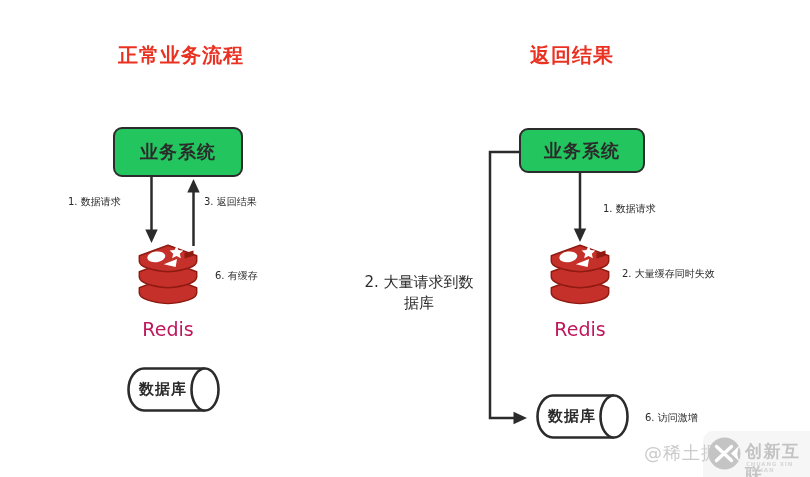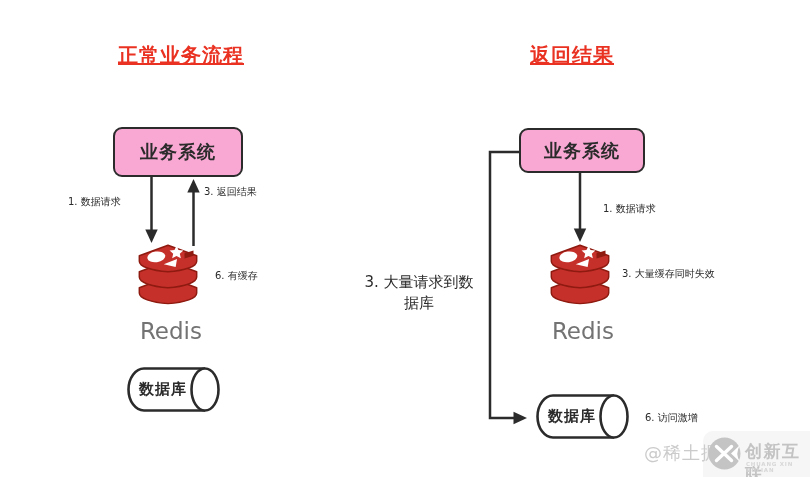--- a/index.html
+++ b/index.html
@@ -3,27 +3,27 @@
 <meta charset="utf-8">
 <style>
   html,body{margin:0;padding:0;}
   body{
     width:810px;height:477px;background:#ffffff;overflow:hidden;position:relative;
     font-family:"DejaVu Sans","Liberation Sans",sans-serif;
     -webkit-font-smoothing:antialiased;
   }
   .abs{position:absolute;}
   .lbl{color:#2b2b2b;font-size:10px;font-weight:500;white-space:nowrap;}
-  .title{color:#ea3223;font-size:20px;font-weight:700;letter-spacing:1px;white-space:nowrap;text-decoration:underline;}
+  .title{color:#ea3223;font-size:20px;font-weight:700;letter-spacing:1px;white-space:nowrap;}
   .sysbox{
-    border:2.5px solid #2b2b2b;border-radius:9px;background:#f9a8d4;
+    border:2.5px solid #2b2b2b;border-radius:9px;background:#22c55e;
     display:flex;align-items:center;justify-content:center;
     color:#2b2b2b;font-size:18px;font-weight:600;letter-spacing:1px;box-sizing:border-box;
   }
-  .redis-name{color:#737373;font-size:23px;font-weight:500;text-align:right;}
+  .redis-name{color:#be185d;font-size:19px;font-weight:500;text-align:center;}
   .cyl{display:block;}
   .cyl-label{
     position:absolute;left:12px;top:0;bottom:0;display:flex;align-items:center;justify-content:center;
     color:#2b2b2b;font-size:15px;font-weight:600;letter-spacing:1px;
   }
   .wrapLbl{color:#2b2b2b;font-size:15px;font-weight:500;text-align:center;line-height:21px;}
   
   .wm-bg{left:703px;top:431px;width:107px;height:46px;background:#f6f6f6;border-radius:10px 0 0 0;}
   .wm-handle{left:644px;top:441px;font-size:18px;color:#cbcbcb;font-weight:500;letter-spacing:1px;}
   .wm-brand{left:745px;top:440px;font-size:17px;color:#c3c3c3;font-weight:700;letter-spacing:1.5px;}
@@ -51,21 +51,21 @@
   </g>
 </svg>
 
 <div class="abs title" style="left:118px;top:42px">正常业务流程</div>
 
 <div class="abs sysbox" style="left:113px;top:127px;width:130px;height:50px">
   <span>业务系统</span>
 </div>
 
 <div class="abs lbl" style="left:68px;top:195px">1. 数据请求</div>
-<div class="abs lbl" style="left:204px;top:185px">3. 返回结果</div>
+<div class="abs lbl" style="left:204px;top:195px">3. 返回结果</div>
 
 <svg class="abs" style="left:134px;top:243px" width="68" height="66" viewBox="0 0 64 62">
   <g stroke="#8e1a10" stroke-width="1.4" stroke-linejoin="round">
     <path d="M32 32 L59 42 L59 47 C59 52 48 56 32 57 C16 56 5 52 5 47 L5 42 Z" fill="#c6302b"></path>
     <path d="M32 17 L59 27 L59 32 C59 37 48 41 32 42 C16 41 5 37 5 32 L5 27 Z" fill="#c6302b"></path>
     <path d="M32 2 L59 12 L59 17 C59 22 48 26 32 27 C16 26 5 22 5 17 L5 12 Z" fill="#c6302b"></path>
   </g>
   <g stroke="none">
     <ellipse cx="21" cy="13" rx="8.5" ry="5" transform="rotate(-8 21 13)" fill="#ffffff"></ellipse>
     <polygon points="40,2.5 41.9,6.6 46.5,7.1 43.1,10 44.1,14.4 40,12.1 35.9,14.4 36.9,10 33.5,7.1 38.1,6.6" fill="#ffffff"></polygon>
@@ -101,25 +101,25 @@
     <path d="M32 2 L59 12 L59 17 C59 22 48 26 32 27 C16 26 5 22 5 17 L5 12 Z" fill="#c6302b"></path>
   </g>
   <g stroke="none">
     <ellipse cx="21" cy="13" rx="8.5" ry="5" transform="rotate(-8 21 13)" fill="#ffffff"></ellipse>
     <polygon points="40,2.5 41.9,6.6 46.5,7.1 43.1,10 44.1,14.4 40,12.1 35.9,14.4 36.9,10 33.5,7.1 38.1,6.6" fill="#ffffff"></polygon>
     <polygon points="28,20 40.5,15 39.2,22.5" fill="#ffffff"></polygon>
     <polygon points="47.5,9.5 56,7 56,12 47.5,14.5" fill="#8e1a10"></polygon>
   </g>
 </svg>
 
-<div class="abs lbl" style="left:622px;top:267px">3. 大量缓存同时失效</div>
+<div class="abs lbl" style="left:622px;top:267px">2. 大量缓存同时失效</div>
 
 <div class="abs redis-name" style="left:546px;top:318px;width:68px">Redis</div>
 
-<div class="abs wrapLbl" style="left:358px;top:272px;width:122px">3. 大量请求到数据库</div>
+<div class="abs wrapLbl" style="left:358px;top:272px;width:122px">2. 大量请求到数据库</div>
 
 <div class="abs" style="left:528px;top:393px;width:104px;height:47px">
   <svg class="cyl" width="104" height="47" viewBox="0 0 104 47">
     <path d="M86 2.5 L25 2.5 A 15.5 21 0 0 0 25 44.5 L86 44.5" fill="#ffffff" stroke="#2b2b2b" stroke-width="2.6"></path>
     <ellipse cx="86" cy="23.5" rx="13.5" ry="21" fill="#ffffff" stroke="#2b2b2b" stroke-width="2.6"></ellipse>
   </svg>
   <div class="cyl-label" style="right:28px">数据库</div>
 </div>
 
 <div class="abs lbl" style="left:645px;top:411px">6. 访问激增</div>

